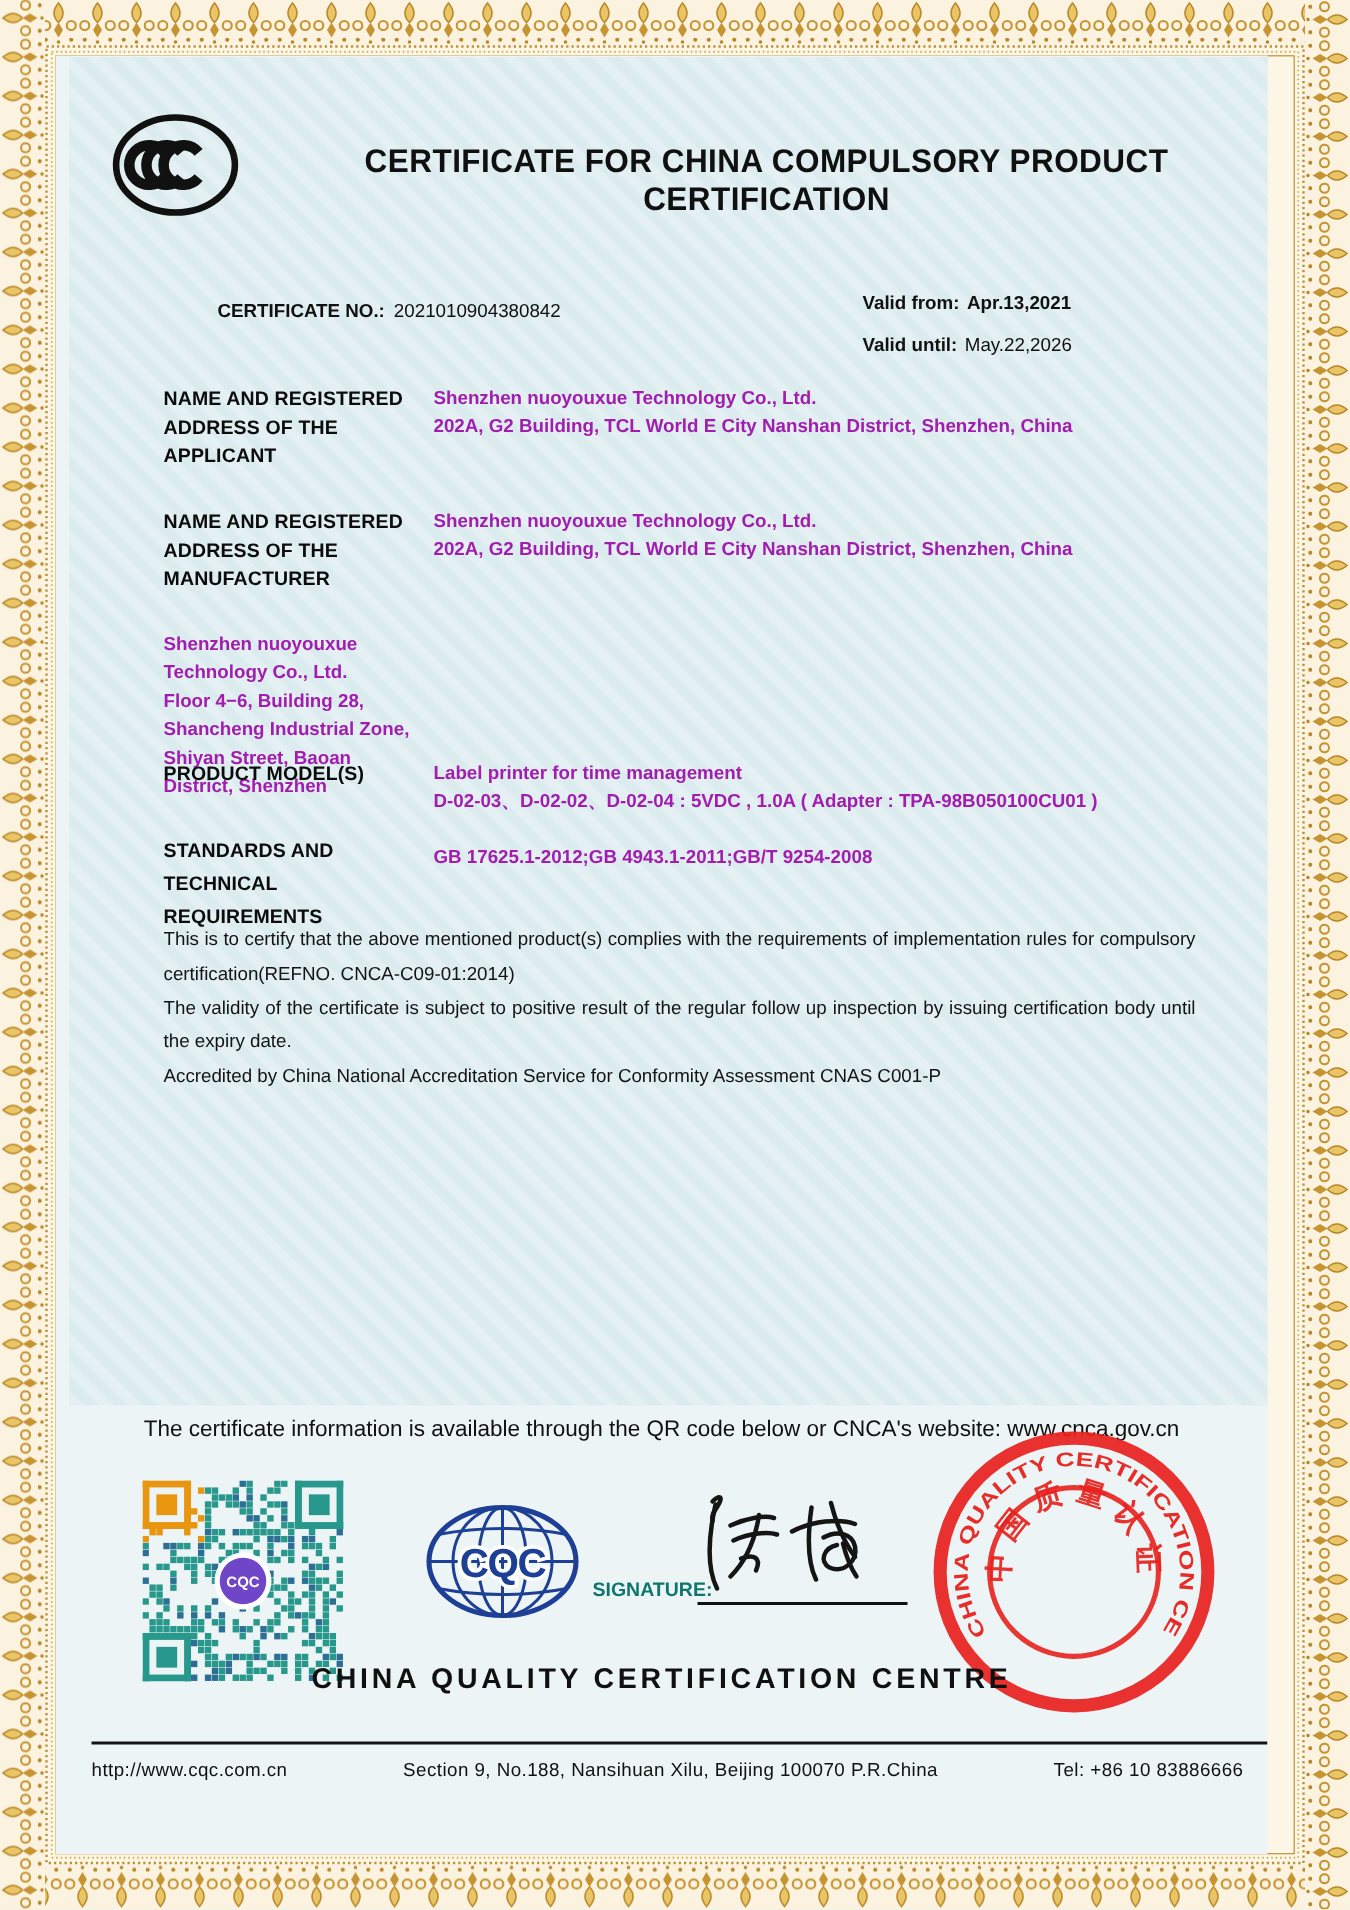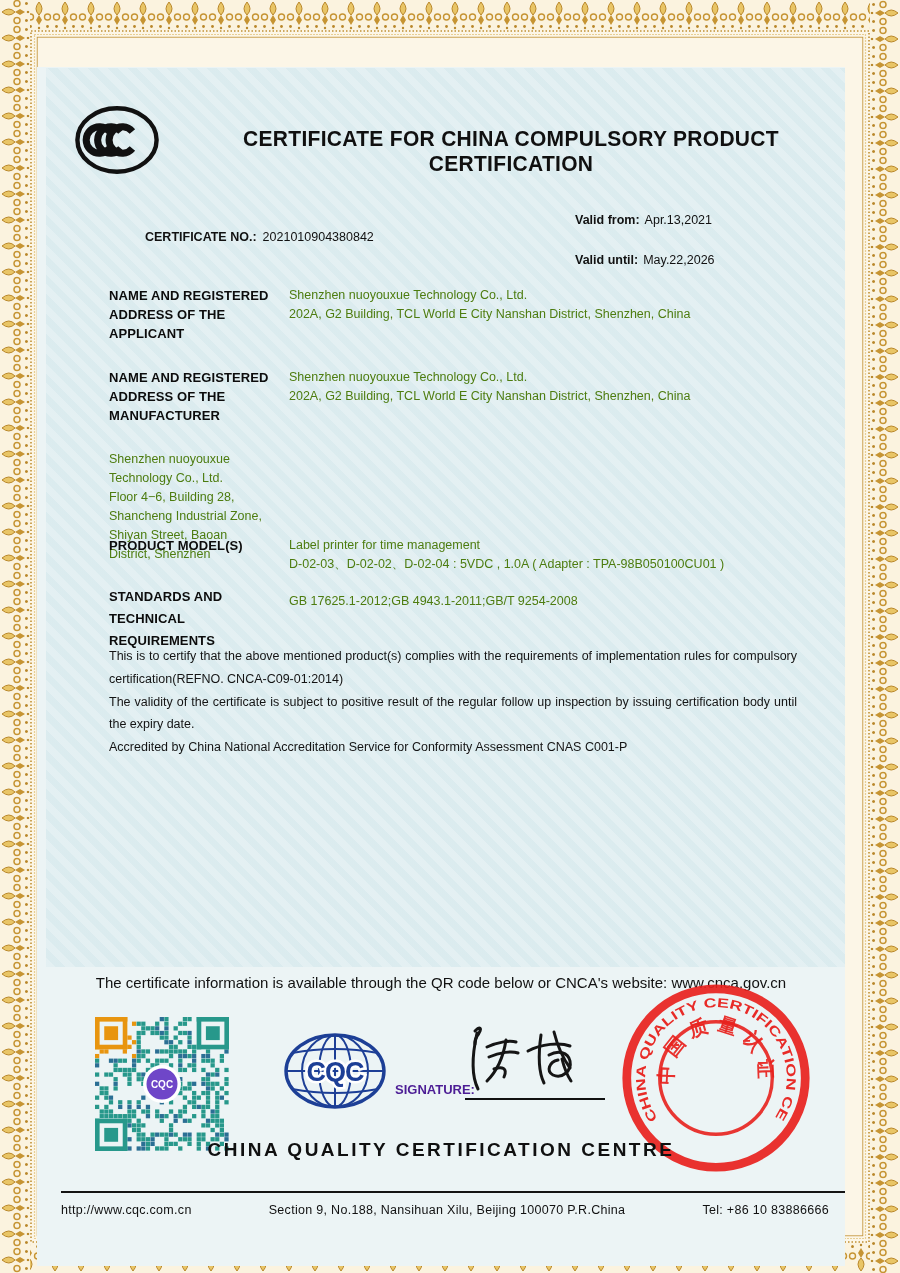--- a/index.html
+++ b/index.html
@@ -1,40 +1,40 @@
 <!DOCTYPE html>
 <html><head>
 <meta charset="utf-8">
 <style>
   html,body{margin:0;padding:0;}
   body{width:900px;height:1273px;position:relative;font-family:"Liberation Sans",sans-serif;background:#fcf6e7;overflow:hidden;}
   .page{position:absolute;inset:0;width:900px;height:1273px;}
   svg.border-frame{position:absolute;left:0;top:0;z-index:1;}
-  .inner{position:absolute;left:37px;top:37px;width:808px;height:1199px;background:#ecf4f5;z-index:2;overflow:hidden;margin-top:30px;}
+  .inner{position:absolute;left:37px;top:37px;width:808px;height:1199px;background:#ecf4f5;z-index:2;overflow:hidden;}
   .panel{position:absolute;left:9px;top:1px;width:808px;height:899px;background:#dcecef;
          background-image:repeating-linear-gradient(45deg,rgba(255,255,255,.22) 0 7px,rgba(216,234,238,.2) 7px 14px);}
   .ccc-logo{position:absolute;left:36px;top:36px;width:88px;height:74px;}
   .title{position:absolute;left:130px;top:60px;width:688px;text-align:center;font-size:21px;font-weight:700;
          color:#101010;letter-spacing:.3px;transform:scaleY(1.04);}
   .certno{position:absolute;left:108px;top:163px;font-size:12.5px;color:#111;}
   .certno b{margin-right:6px;}
   .valid{position:absolute;left:538px;font-size:12.5px;color:#111;}
   .valid b{margin-right:5px;}
-  .vf{top:146px;} .vu{top:186px;}
+  .vf{top:158px;font-weight:bold;} .vu{top:186px;}
   .row{position:absolute;left:72px;width:690px;display:grid;grid-template-columns:180px 1fr;column-gap:0;}
   .row .lbl{font-size:13px;font-weight:700;color:#0c0c0c;line-height:19px;letter-spacing:.1px;}
-  .row .val{font-size:12.5px;color:#4d7c0f;line-height:19px;}
+  .row .val{font-size:12.5px;color:#a21caf;line-height:19px;font-weight:bold;}
   .r1{top:219px;} .r2{top:301px;} .r3{top:383px;} .r4{top:469px;} .r5{top:519px;}
   .r5 .lbl{line-height:22px;} .r5 .val{padding-top:6px;}
   .paras{position:absolute;left:72px;top:578px;width:688px;font-size:12.5px;line-height:22.8px;color:#141414;}
   .paras p{margin:0;text-align:justify;}
   .info-line{position:absolute;left:0;right:0;top:907px;text-align:center;font-size:15px;color:#111;}
   .qr{position:absolute;left:58px;top:950px;width:134px;height:134px;}
   .globe{position:absolute;left:246px;top:965px;width:104px;height:78px;}
-  .sig-label{position:absolute;left:358px;top:1015px;font-size:13px;font-weight:700;color:#4c1d95;}
+  .sig-label{position:absolute;left:358px;top:1015px;font-size:13px;font-weight:700;color:#0f766e;}
   .sig-line{position:absolute;left:428px;top:1031px;width:140px;border-bottom:2px solid #111;}
   .sig-hand{position:absolute;left:420px;top:956px;width:152px;height:74px;}
   .stamp{position:absolute;left:582px;top:914px;width:194px;height:194px;}
   .org-name{position:absolute;left:0;right:0;top:1072px;text-align:center;font-size:19px;font-weight:700;
             letter-spacing:2.5px;color:#101010;}
   .footer-rule{position:absolute;left:24px;top:1124px;width:784px;border-top:2.5px solid #141414;}
   .footer{position:absolute;left:24px;right:16px;top:1136px;display:flex;justify-content:space-between;
           font-size:12.5px;color:#111;letter-spacing:.3px;}
 </style>
 </head>

